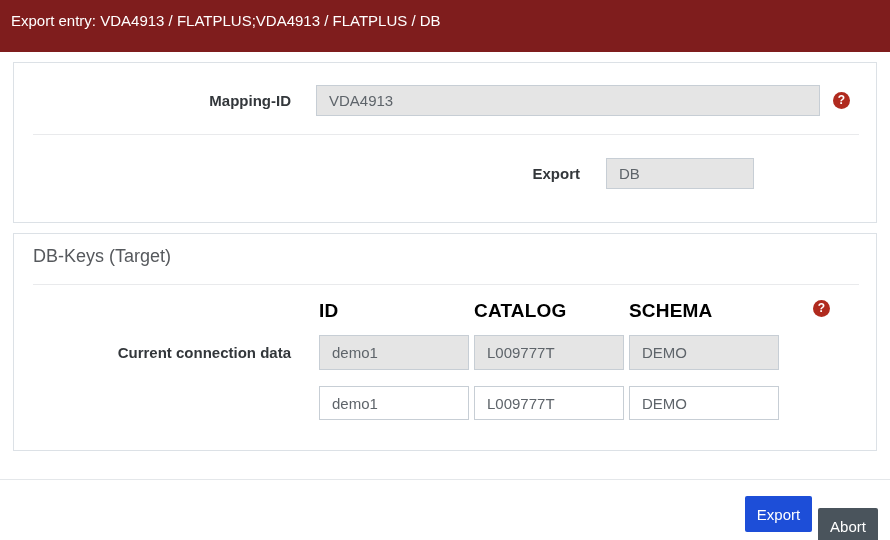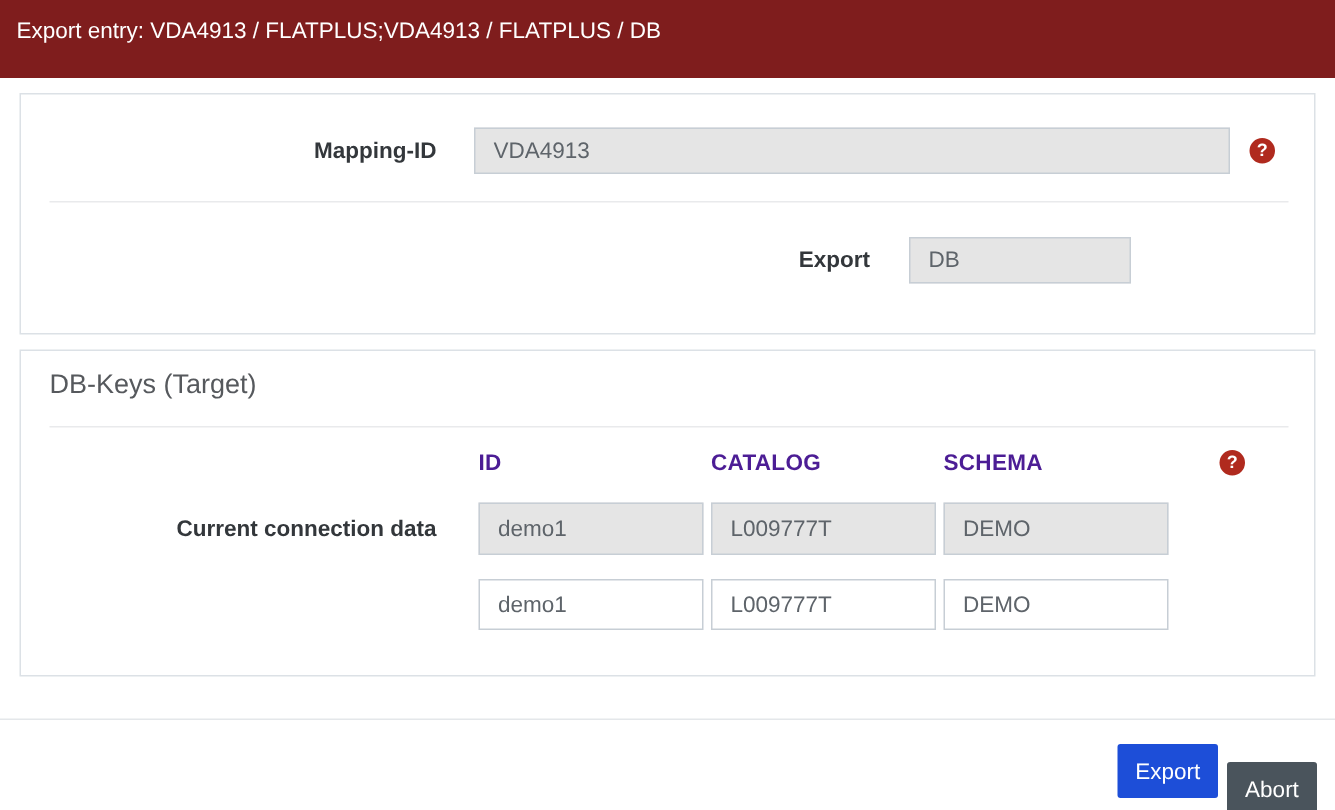--- a/index.html
+++ b/index.html
@@ -43,21 +43,21 @@
     background: #E9EAEC;
   }
 
   .section-title {
     position: absolute; left: 19px; top: 12px;
     font-size: 18px; font-weight: normal; color: #56595D;
   }
 
   .col-header {
     position: absolute; top: 66px;
-    font-size: 15px; font-weight: bold; color: #4c1d95;
+    font-size: 19px; font-weight: bold; color: #000000;
     letter-spacing: 0.2px; white-space: nowrap;
   }
 
   .help-icon {
     position: absolute; width: 17px; height: 17px; border-radius: 50%;
     background: #B02A1E; color: #ffffff; font-size: 12px; font-weight: bold;
     text-align: center; line-height: 17px; cursor: pointer;
   }
 
   .footer-divider {

